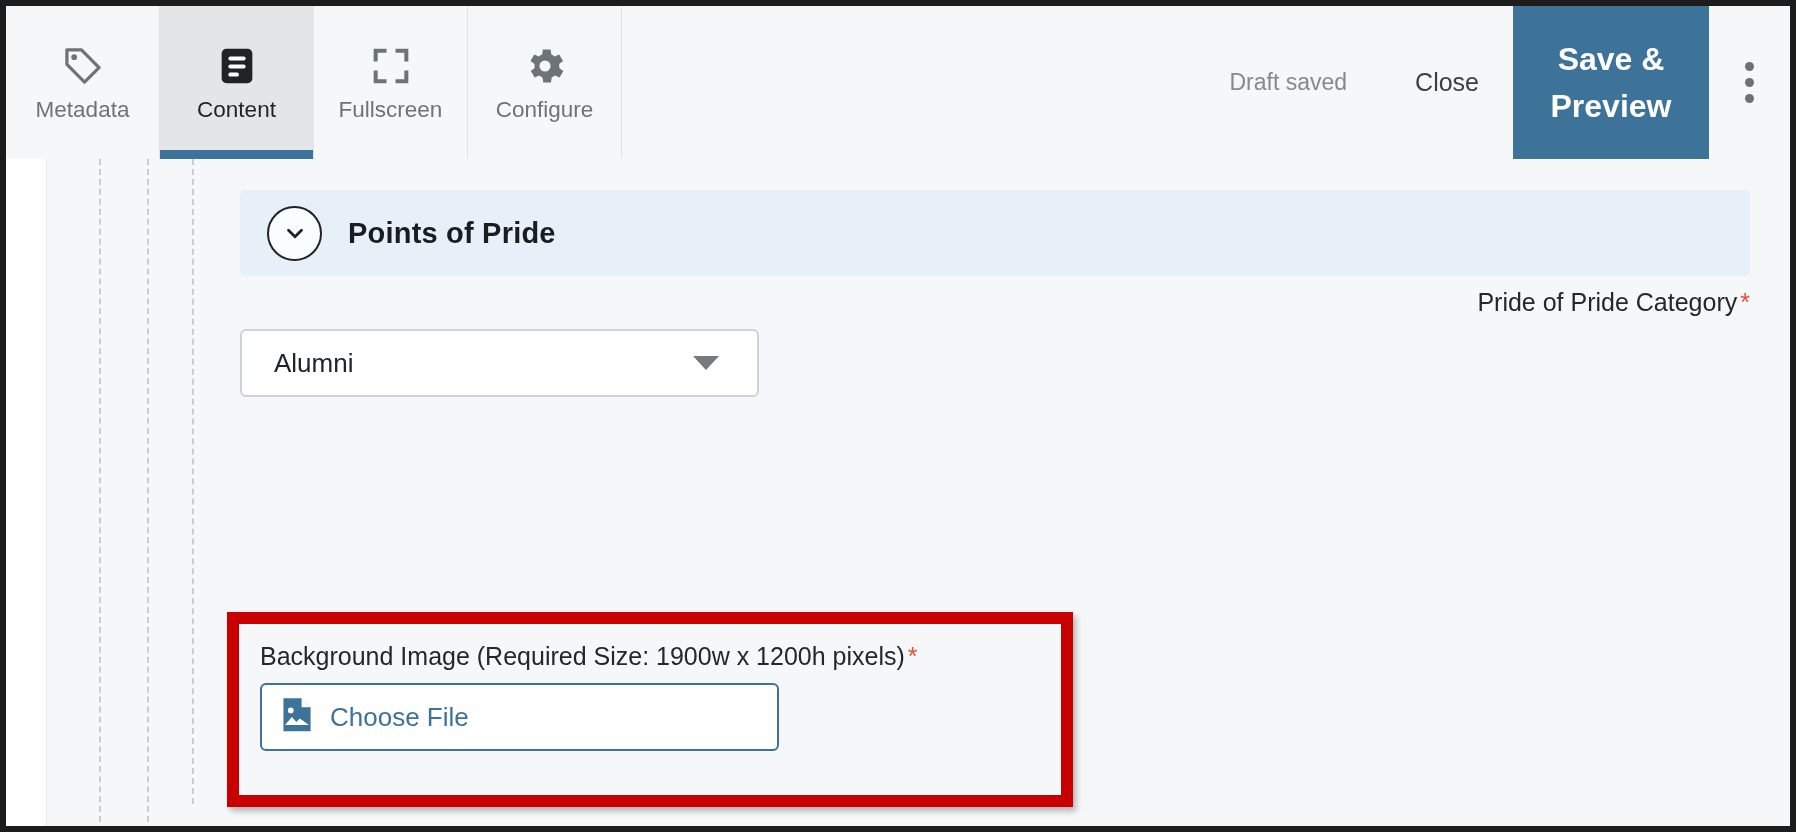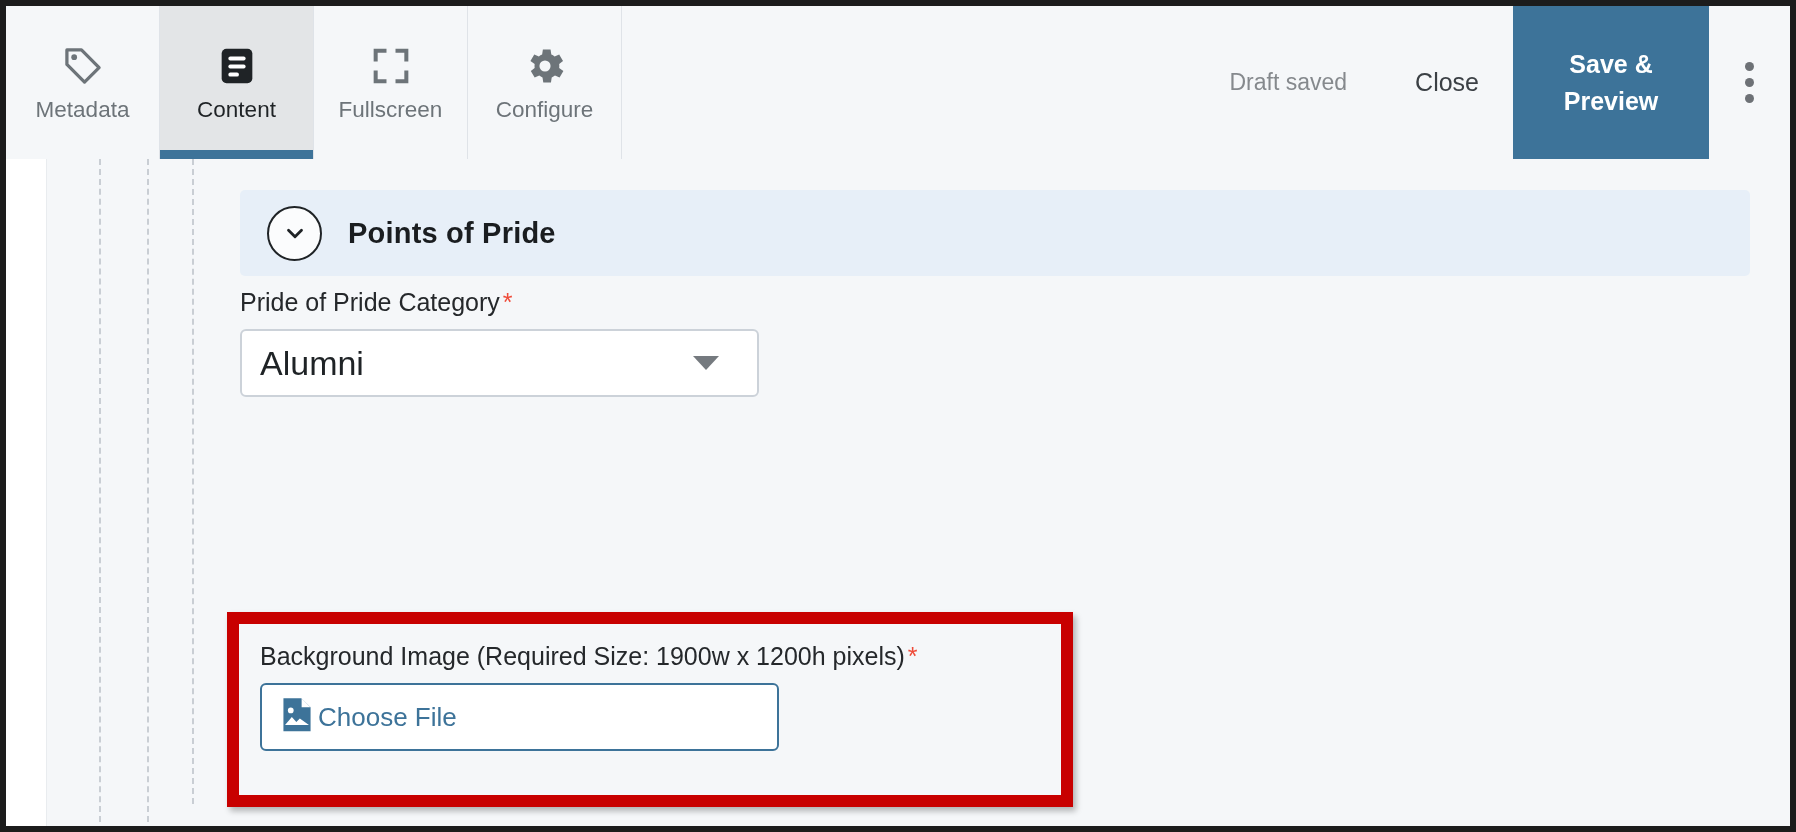--- a/index.html
+++ b/index.html
@@ -99,21 +99,21 @@
     cursor: pointer;
     background: none;
     border: 0;
     font-family: inherit;
   }
   .save-preview-btn {
     width: 196px;
     height: 100%;
     background: #3d7399;
     color: #ffffff;
-    font-size: 25px;
+    font-size: 32px;
     font-weight: bold;
     line-height: 1.45;
     display: flex;
     align-items: center;
     justify-content: center;
     text-align: center;
     cursor: pointer;
     border: 0;
     font-family: inherit;
     padding: 0 10px;
@@ -136,20 +136,21 @@
     border-radius: 50%;
     background: #6d7176;
   }
 
   
   .canvas {
     position: relative;
     height: 673px;
     background: #f5f7f9;
     display: flex;
+    text-align: right;
   }
   .gutter-white {
     width: 40px;
     background: #ffffff;
     flex: 0 0 auto;
     border-right: 1px solid #e9ecef;
   }
   .guides {
     position: relative;
     flex: 1 1 auto;
@@ -232,23 +233,23 @@
     height: 68px;
     background: #ffffff;
     border: 2px solid #ccd2d9;
     border-radius: 6px;
     box-sizing: border-box;
     display: flex;
     align-items: center;
     cursor: pointer;
   }
   .select-value {
-    font-size: 34px;
+    font-size: 26px;
     color: #1f2326;
-    padding-left: 18px;
+    padding-left: 32px;
   }
   .select-caret {
     position: absolute;
     right: 38px;
     top: 50%;
     transform: translateY(-50%);
     width: 0; height: 0;
     border-left: 13px solid transparent;
     border-right: 13px solid transparent;
     border-top: 14px solid #757a7f;
@@ -272,21 +273,21 @@
   }
   .file-btn {
     width: 519px;
     height: 68px;
     background: #ffffff;
     border: 2px solid #3d7399;
     border-radius: 6px;
     box-sizing: border-box;
     display: flex;
     align-items: center;
-    gap: 4px;
+    gap: 16px;
     padding-left: 18px;
     cursor: pointer;
   }
   .file-btn-label {
     font-size: 26px;
     color: #3d7399;
   }
 </style>
 </head>
 <body>

